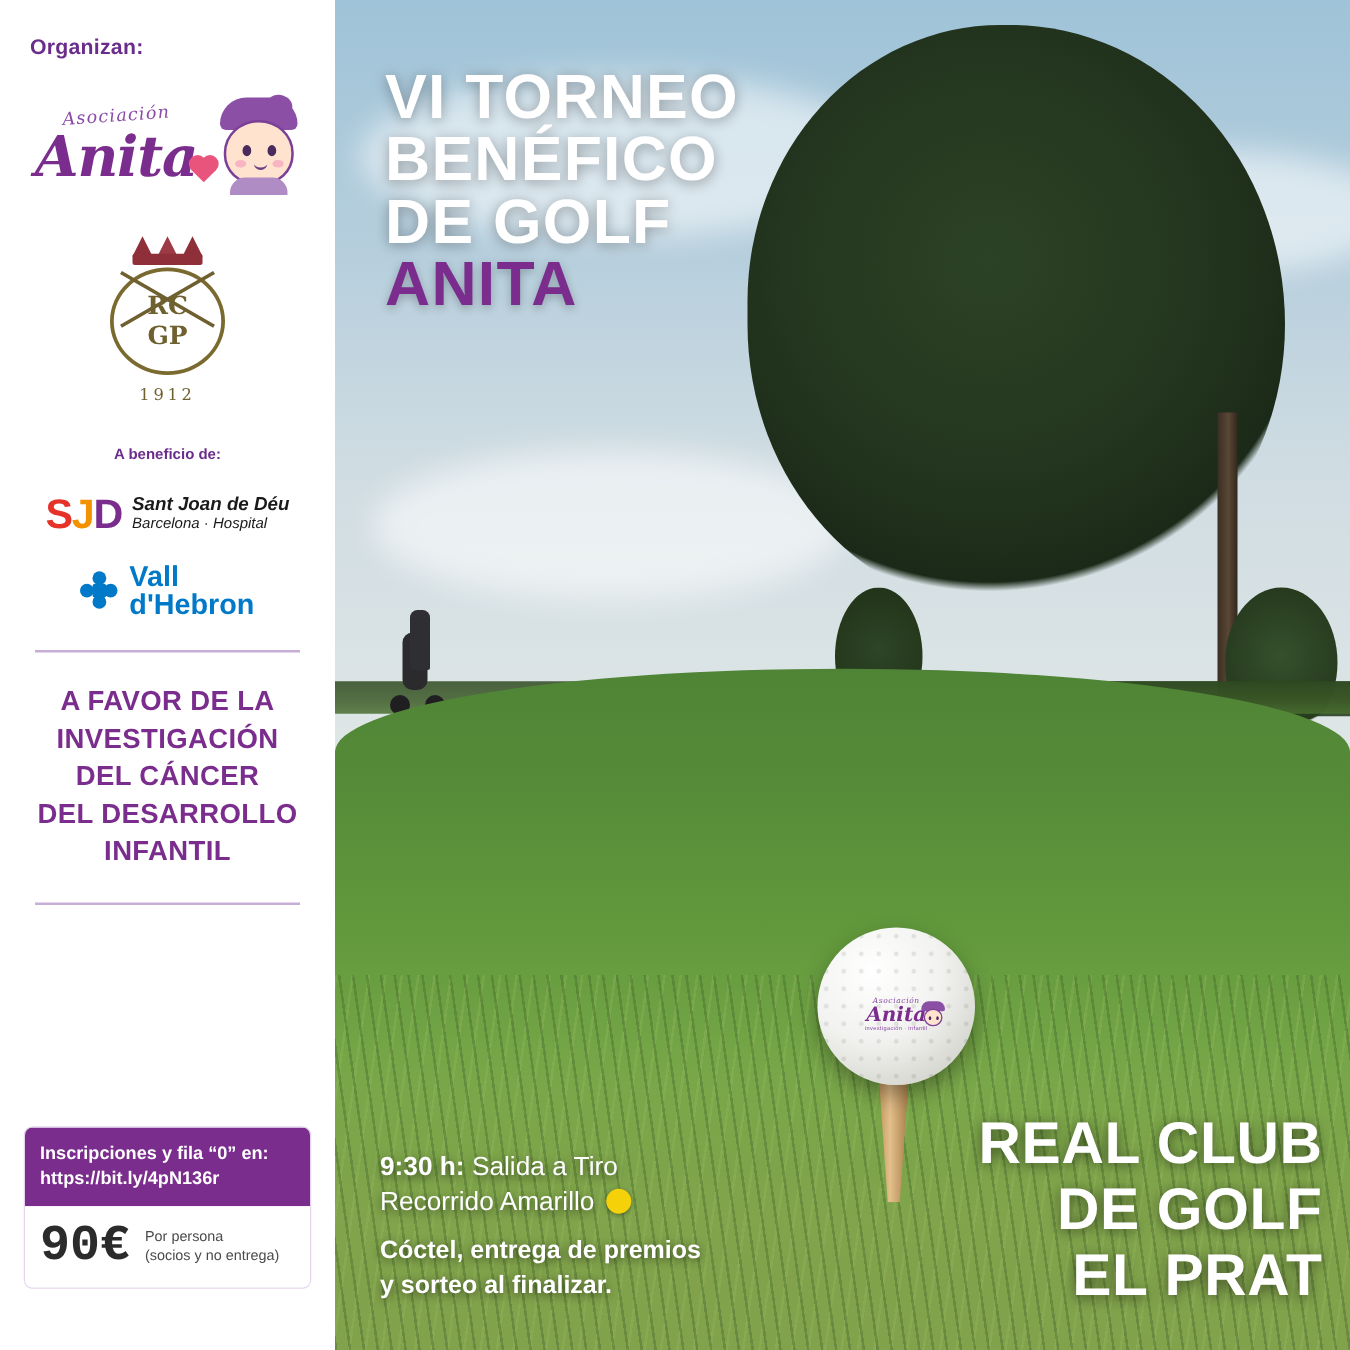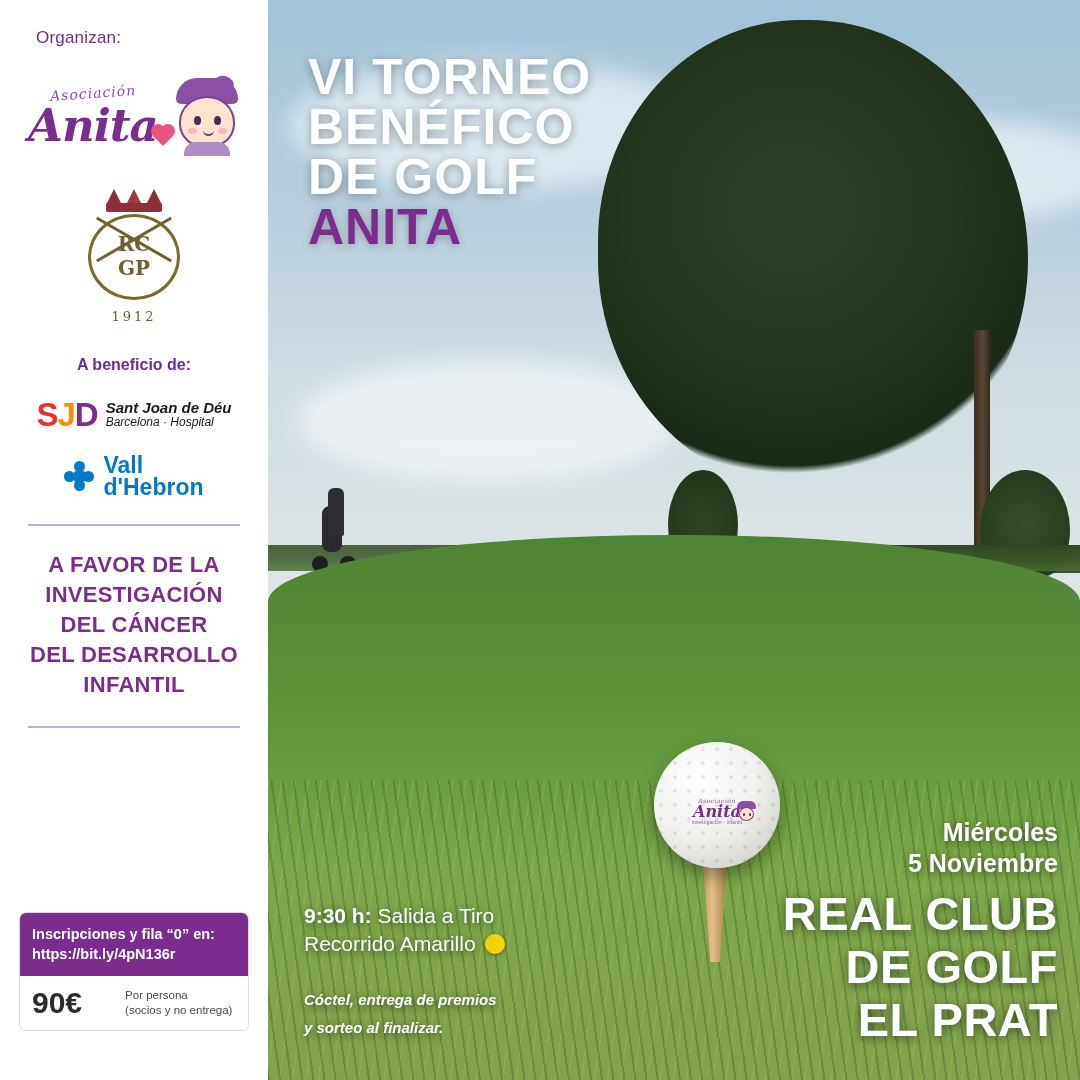--- a/index.html
+++ b/index.html
@@ -18,24 +18,24 @@
   
   .sidebar {
     position: relative;
     width: 268px; height: 1080px;
     background: #ffffff;
     flex: 0 0 268px;
     padding: 28px 20px 0 20px;
   }
   .organizan-label {
     font-size: 17px;
-    font-weight: normal;
+    font-weight: bold;
     color: #6b2d8b;
     letter-spacing: .2px;
-    margin-left: 16px;
+    margin-left: 4px;
   }
 
   
   .anita-logo {
     margin-top: 22px;
     display: flex;
     align-items: center;
     justify-content: center;
     height: 92px;
     position: relative;
@@ -178,21 +178,21 @@
   .crest-year {
     position: absolute; bottom: 2px; left: 0; width: 100%;
     text-align: center;
     font-family: "DejaVu Serif", serif;
     font-size: 13px; letter-spacing: 3px; color: #6f6030;
   }
 
   .beneficio-label {
     margin-top: 30px;
     text-align: center;
-    font-size: 16px;
+    font-size: 12px;
     font-weight: bold;
     color: #6b2d8b;
   }
 
   
   .sjd {
     margin-top: 22px;
     display: flex; align-items: center; justify-content: center;
     gap: 8px;
   }
@@ -257,24 +257,24 @@
     line-height: 20px;
   }
   .insc-bottom {
     background: #ffffff;
     display: flex;
     align-items: center;
     padding: 10px 12px;
     gap: 12px;
   }
   .price {
-    font-size: 30px; font-weight: bold; color: #2b2b2b;
+    font-size: 40px; font-weight: bold; color: #2b2b2b; font-family: Liberation Mono, monospace;
   }
   .price-note {
-    font-size: 11.5px; color: #4a4a4a; line-height: 15px; margin-left: 31px;
+    font-size: 11.5px; color: #4a4a4a; line-height: 15px;
   }
 
   
   .photo {
     position: relative;
     flex: 1 1 auto;
     height: 1080px;
     overflow: hidden;
     background: #8fb7cf;
   }
@@ -450,22 +450,22 @@
   .format-time b { font-weight: bold; }
   .yellow-dot {
     display: inline-block;
     width: 20px; height: 20px; border-radius: 50%;
     background: #f5d10a;
     vertical-align: -3px;
     margin-left: 4px;
     box-shadow: 0 1px 4px rgba(0,0,0,.4);
   }
   .format-cocktail {
-    margin-top: 28px;
-    font-size: 15px; font-weight: bold; line-height: 28px; font-style: italic;
+    margin-top: 10px;
+    font-size: 20px; font-weight: bold; line-height: 28px;
   }
 
   
   .venue {
     position: absolute;
     right: 22px; bottom: 34px;
     text-align: right;
     color: #ffffff;
     text-shadow: 0 2px 10px rgba(0,0,0,.5);
   }
@@ -632,24 +632,20 @@
           <span class="yellow-dot"></span>
         </div>
       </div>
       <div class="format-cocktail">
         <div>Cóctel, entrega de premios</div>
         <div>y sorteo al finalizar.</div>
       </div>
     </div>
 
     <div class="venue">
-      <div class="venue-date">
-        <div>Miércoles</div>
-        <div>5 Noviembre</div>
-      </div>
       <div class="venue-name">
         <div>REAL CLUB</div>
         <div>DE GOLF</div>
         <div>EL PRAT</div>
       </div>
     </div>
   </section>
 </div>
 
 </body></html>

